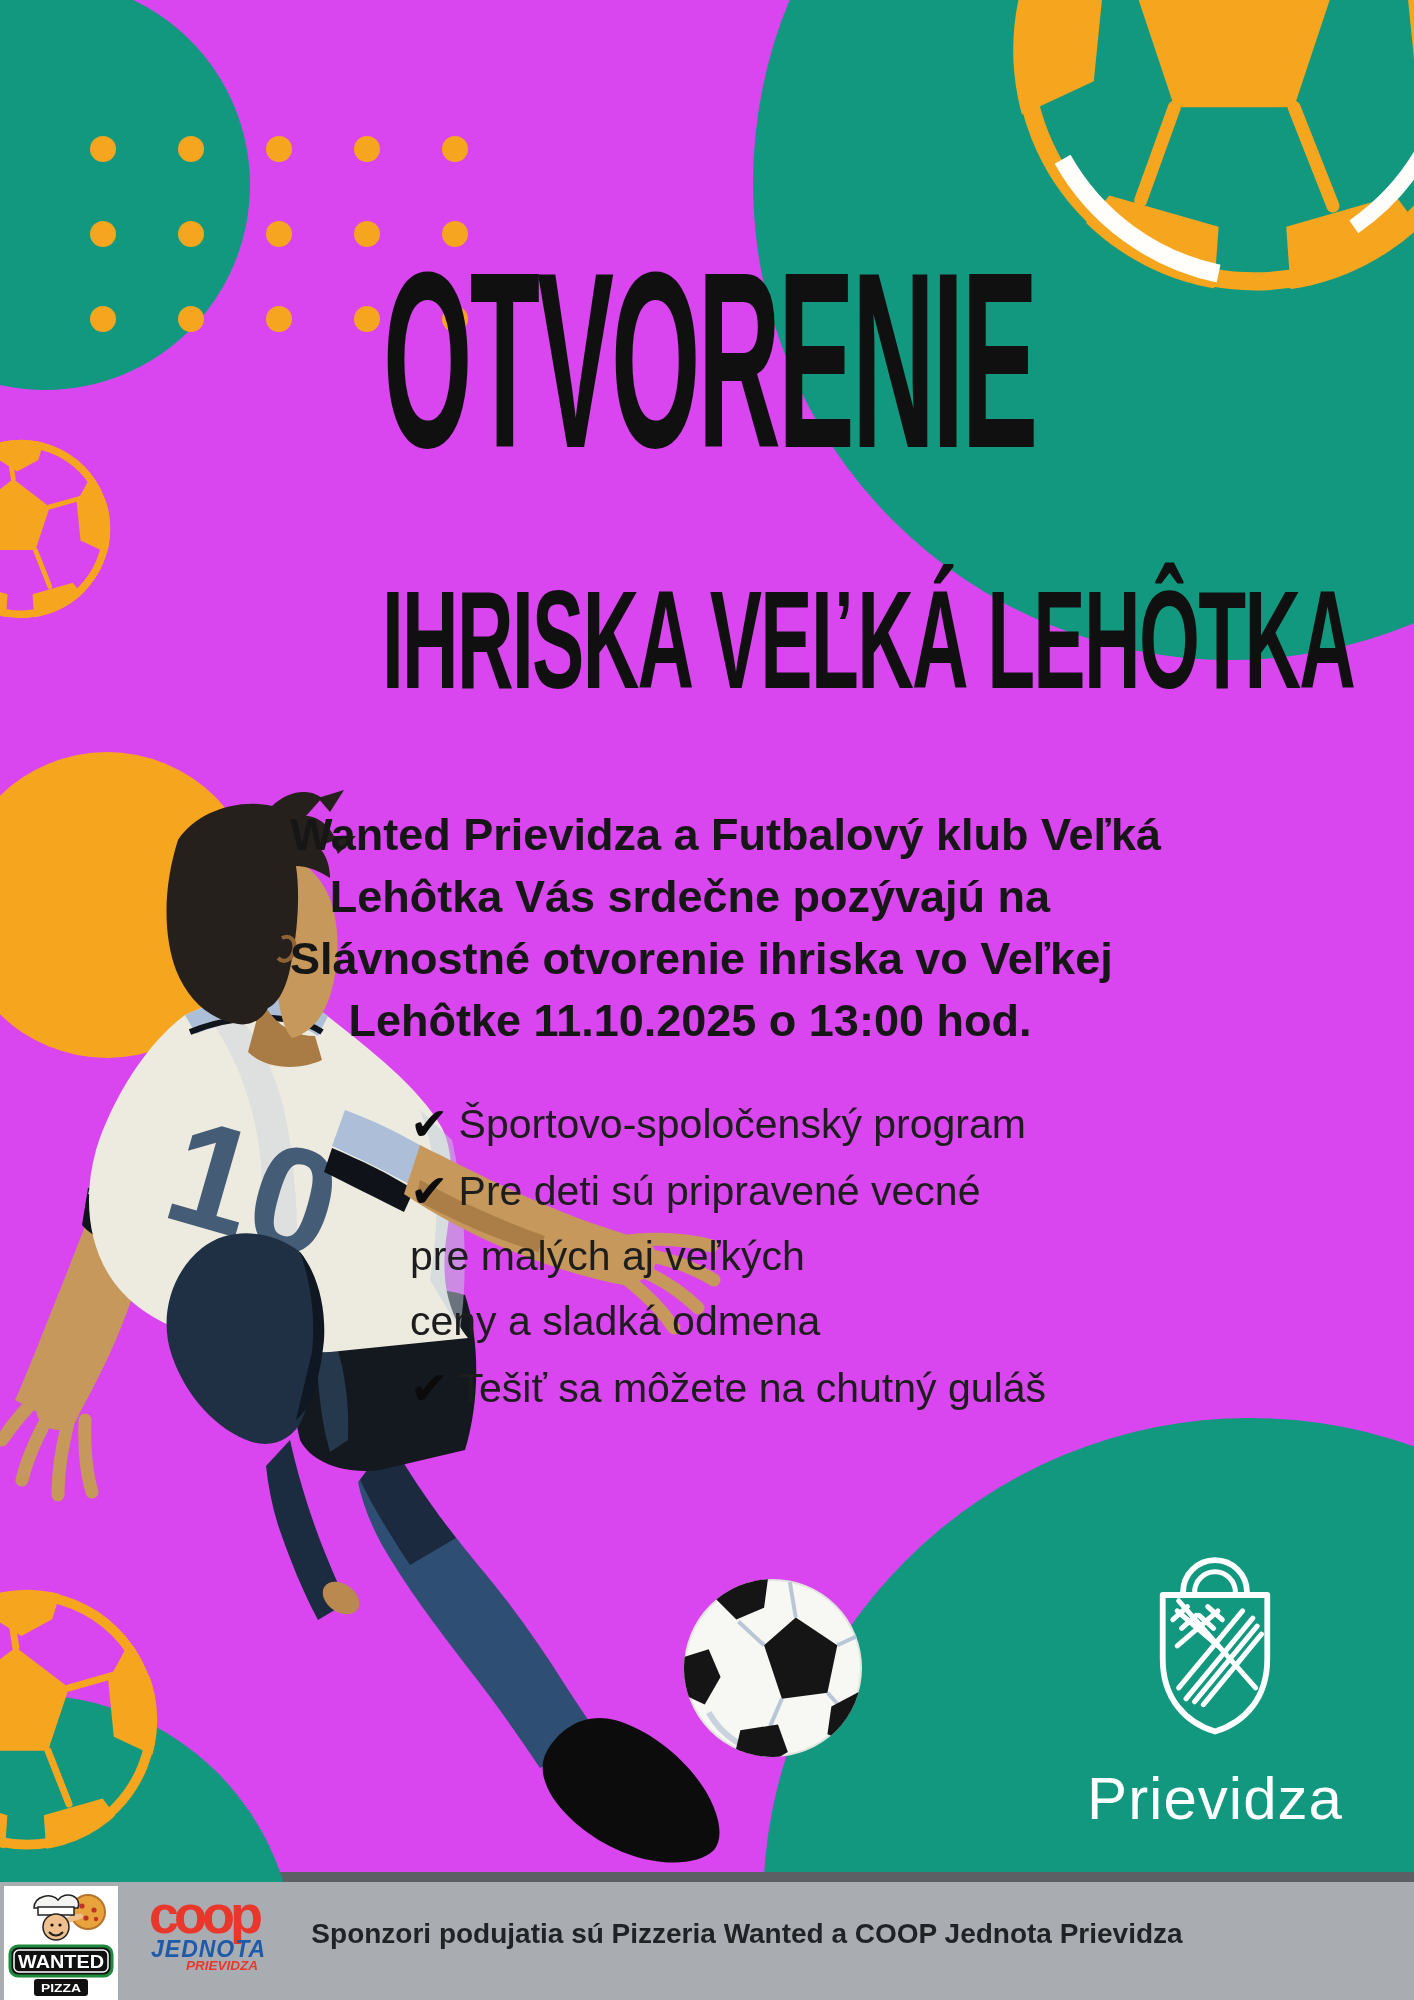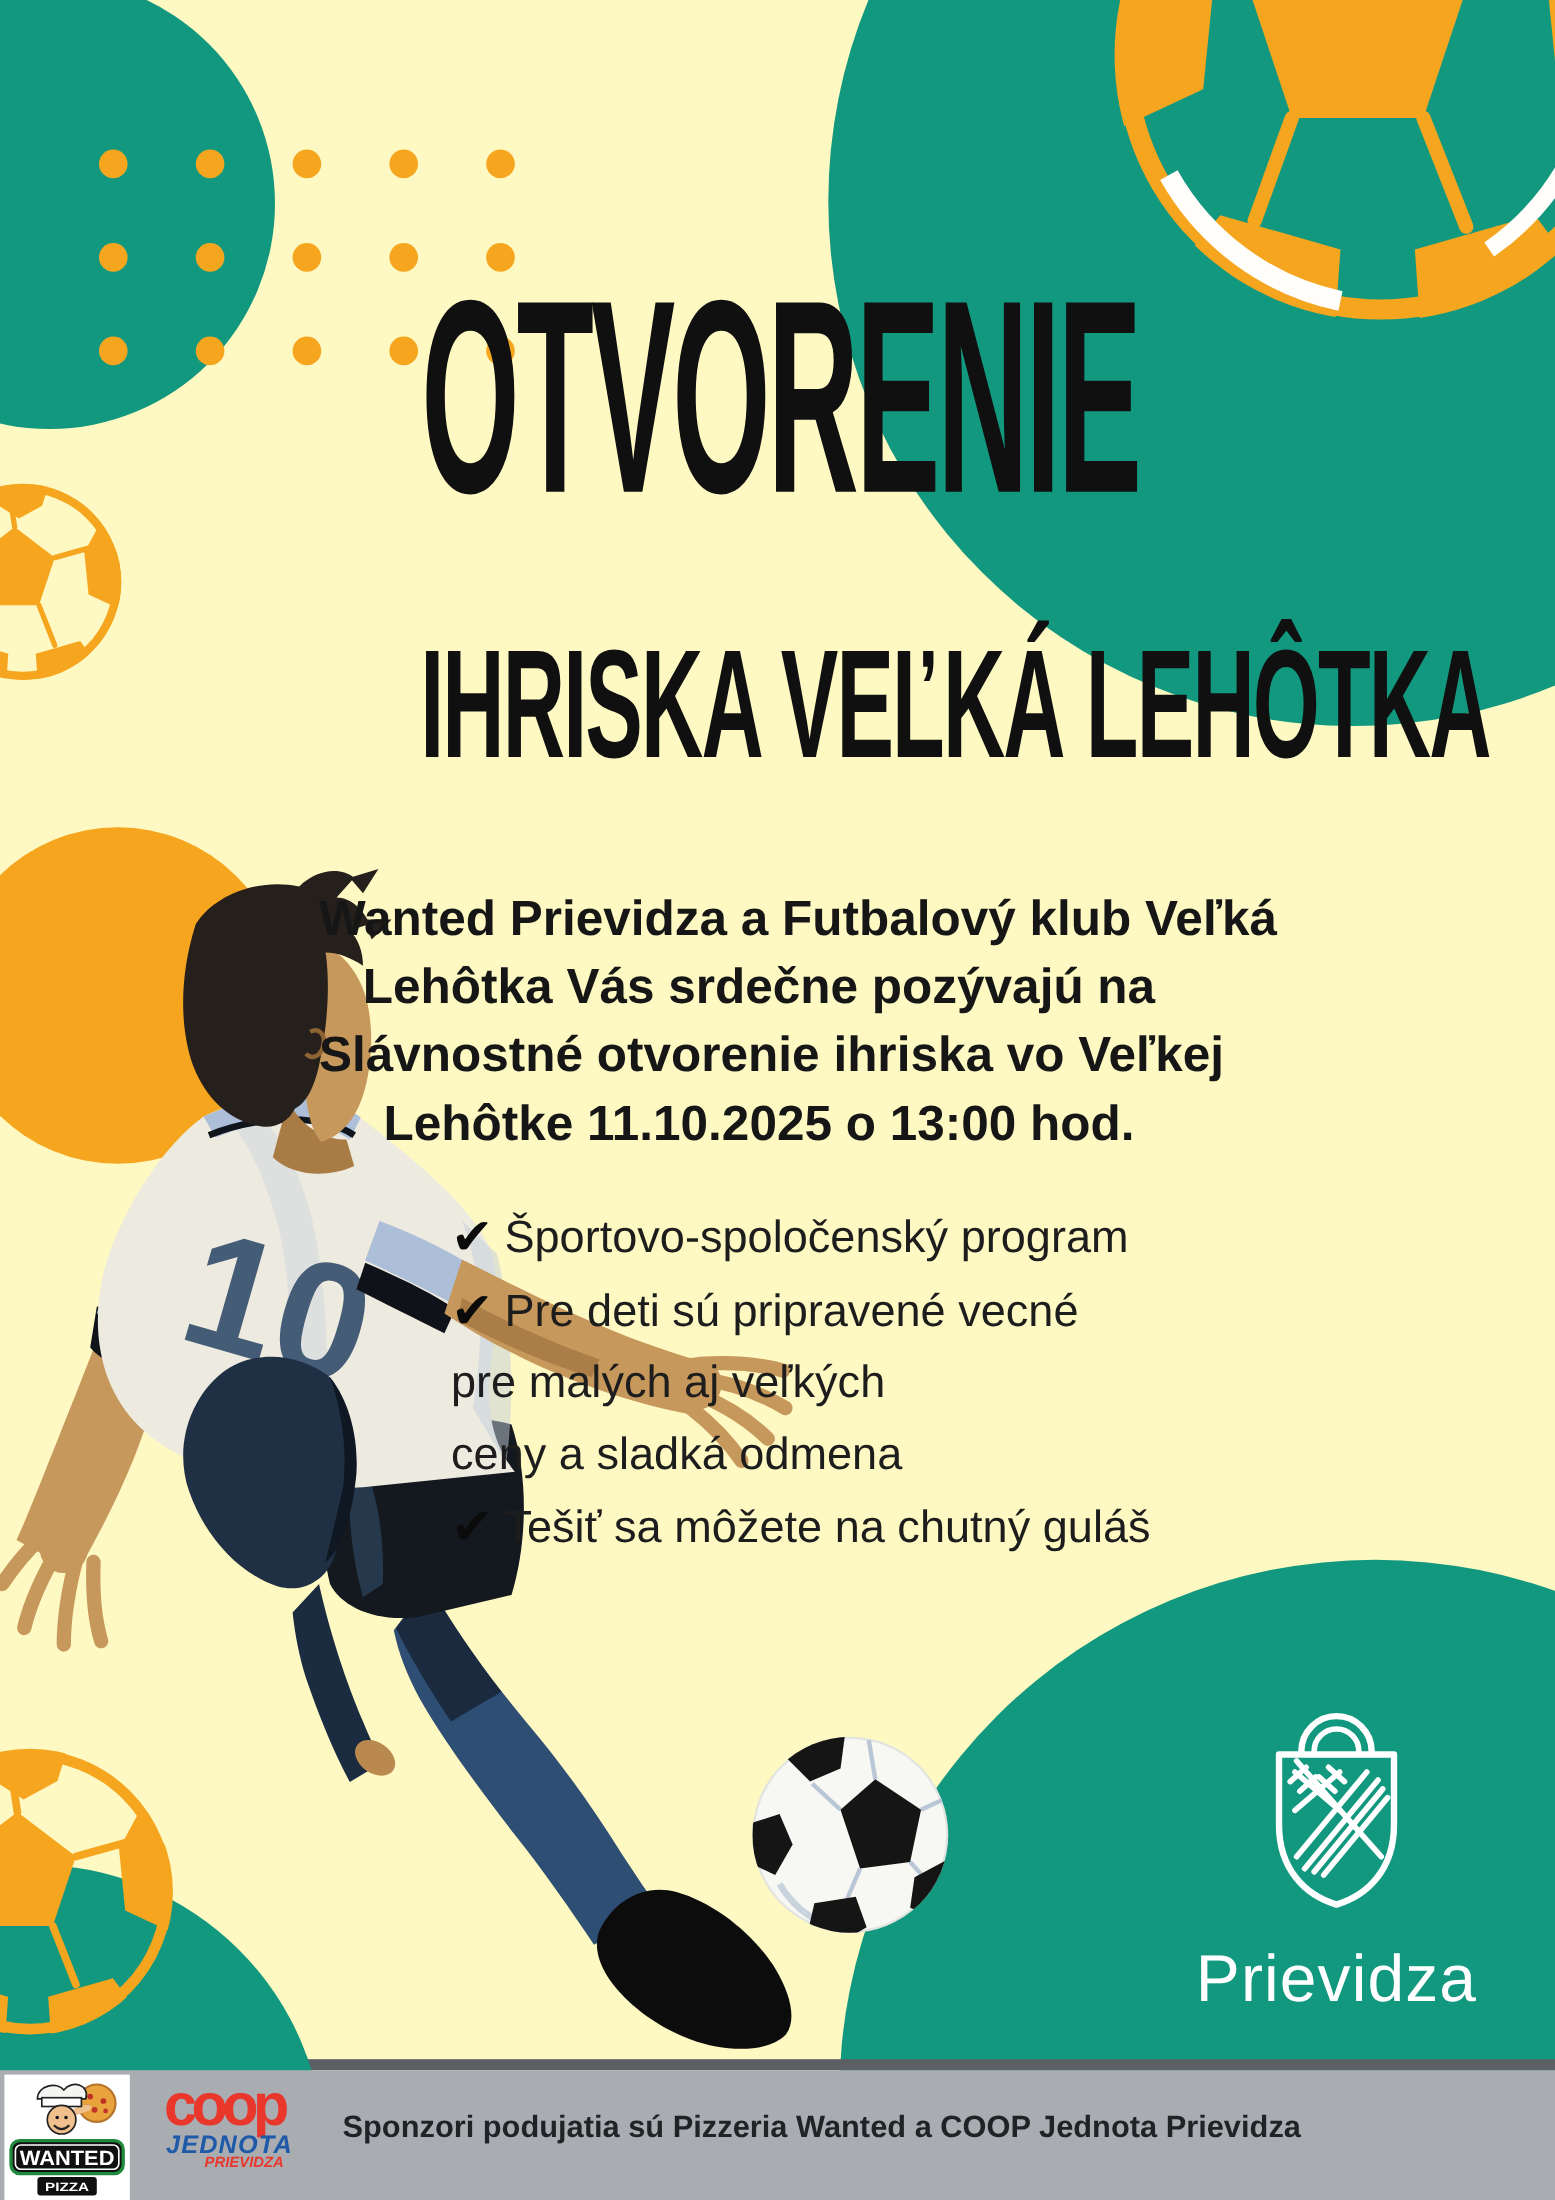--- a/index.html
+++ b/index.html
@@ -1,17 +1,17 @@
 <!DOCTYPE html>
 <html><head>
 <meta charset="utf-8">
 <style>
   html,body{margin:0;padding:0;background:#e8e8e8;}
   .poster{
-    position:relative;width:1414px;height:2000px;background:#fef9c3;overflow:hidden;
+    position:relative;width:1414px;height:2000px;background:#d946ef;overflow:hidden;
     font-family:"Liberation Sans","DejaVu Sans",sans-serif;
   }
   .circle{position:absolute;border-radius:50%;}
   
   .c-topleft{left:-160px;top:-20px;width:410px;height:410px;background:#12987F;z-index:1;}
   .c-topright{left:753px;top:-294px;width:954px;height:954px;background:#12987F;z-index:1;}
   .c-orange-left{left:-46px;top:752px;width:306px;height:306px;background:#F6A51F;z-index:1;}
   .c-bottomleft{left:-235px;top:1695px;width:530px;height:530px;background:#12987F;z-index:3;}
   .c-prievidza{left:763px;top:1418px;width:974px;height:974px;background:#12987F;z-index:1;}
   

